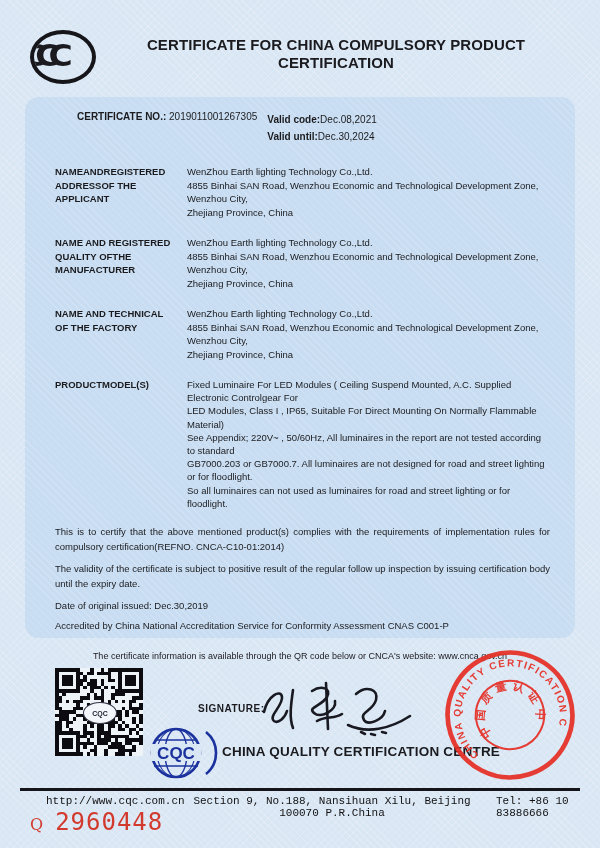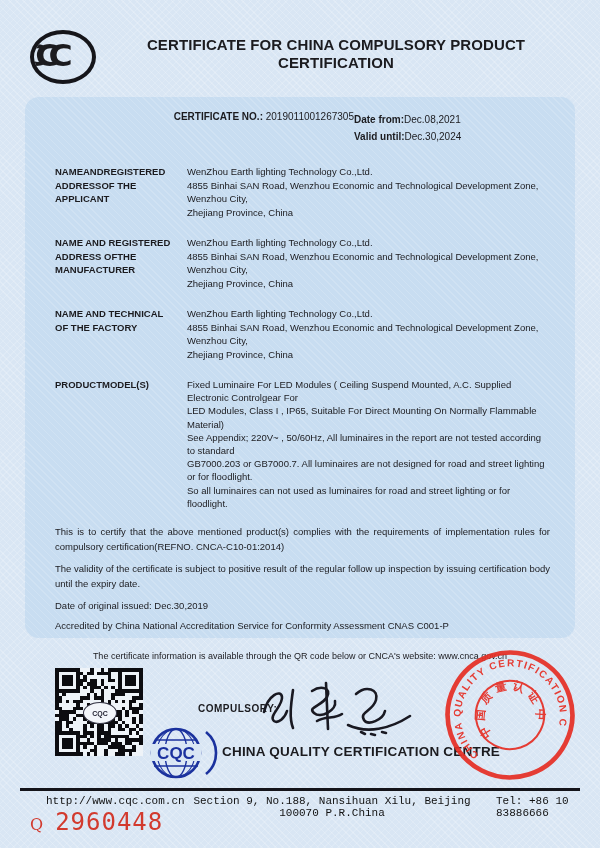--- a/index.html
+++ b/index.html
@@ -16,21 +16,21 @@
   .ccc-logo{left:30px;top:30px;width:58px;height:46px;border:4px solid #15151a;border-radius:50%;
     display:flex;align-items:center;justify-content:flex-start;overflow:hidden;}
   .ccc-logo span{font-family:"DejaVu Sans",sans-serif;font-weight:bold;font-size:33px;
     letter-spacing:-11px;margin-left:-12px;margin-top:-3px;transform:scaleY(.92);}
   .title{left:100px;top:36px;width:472px;text-align:center;font-weight:bold;font-size:15px;
     letter-spacing:.1px;line-height:18px;}
   
   .panel{left:25px;top:97px;width:550px;height:541px;background:#c8ddf1;border-radius:14px;
     box-sizing:border-box;padding:14px 25px 0 30px;
     background-image:repeating-linear-gradient(45deg, rgba(255,255,255,.15) 0 1px, transparent 1px 5px);}
-  .cert-head{display:flex;justify-content:flex-end;font-size:10px;margin-left:22px;margin-bottom:20px;}
+  .cert-head{display:flex;justify-content:flex-start;font-size:10px;margin-left:22px;margin-bottom:20px;gap:10px;}
   .cert-head .lbl{font-weight:bold;}
   .validity{width:196px;line-height:17px;}
   .validity .lbl{font-weight:bold;}
   .row{display:flex;font-size:9.5px;line-height:13.5px;margin-bottom:17px;}
   .row .lbl{width:132px;flex-shrink:0;font-weight:bold;white-space:pre-line;}
   .row .val{flex:1;white-space:pre-line;}
   .row.product{margin-bottom:14px;}
   .row.product .val{line-height:13.2px;}
   .para{font-size:9.5px;line-height:15px;text-align:justify;margin-bottom:7px;}
   .para.short{text-align:left;margin-bottom:5px;}
@@ -70,35 +70,35 @@
 </div>
 <div class="abs title">CERTIFICATE FOR CHINA COMPULSORY PRODUCT CERTIFICATION</div>
 
 <div class="abs panel">
   <div class="cert-head">
     <div>
       <span class="lbl">CERTIFICATE NO.:</span>
       <span>2019011001267305</span>
     </div>
     <div class="validity">
-      <div><span class="lbl">Date from:</span><span>Dec.08,2021</span></div>
+      <div><span class="lbl">Valid code:</span><span>Dec.08,2021</span></div>
       <div><span class="lbl">Valid until:</span><span>Dec.30,2024</span></div>
     </div>
   </div>
 
   <div class="row">
     <div class="lbl">NAMEANDREGISTERED
 ADDRESSOF THE APPLICANT</div>
     <div class="val">WenZhou Earth lighting Technology Co.,Ltd.
 4855 Binhai SAN Road, Wenzhou Economic and Technological Development Zone, Wenzhou City,
 Zhejiang Province, China</div>
   </div>
   <div class="row">
     <div class="lbl">NAME AND REGISTERED
-ADDRESS OFTHE
+QUALITY OFTHE
 MANUFACTURER</div>
     <div class="val">WenZhou Earth lighting Technology Co.,Ltd.
 4855 Binhai SAN Road, Wenzhou Economic and Technological Development Zone, Wenzhou City,
 Zhejiang Province, China</div>
   </div>
   <div class="row">
     <div class="lbl">NAME AND TECHNICAL
 OF THE FACTORY</div>
     <div class="val">WenZhou Earth lighting Technology Co.,Ltd.
 4855 Binhai SAN Road, Wenzhou Economic and Technological Development Zone, Wenzhou City,
@@ -744,21 +744,21 @@
     <div class=""></div>
     <div class="b"></div>
     <div class=""></div>
     <div class=""></div>
     <div class=""></div>
   </div>
 <div class="abs qr-center">
   <span>CQC</span>
 </div>
 
-<div class="abs sig-label">COMPULSORY:</div>
+<div class="abs sig-label">SIGNATURE:</div>
 <svg class="abs sig-svg" width="165" height="62" viewBox="0 0 165 62">
   <g fill="none" stroke="#191922" stroke-width="2.6" stroke-linecap="round">
     <path d="M9,36 C13,19 26,13 27,21 C28,30 13,40 19,45 C23,48 30,42 32,35"></path>
     <path d="M38,14 C36,28 34,42 38,52"></path>
     <path d="M57,15 C66,9 77,12 72,21 C67,30 52,31 59,37 C66,43 82,34 80,25"></path>
     <path d="M62,45 C70,40 80,43 87,38"></path>
     <path d="M71,7 L73,53"></path>
     <path d="M101,18 C111,9 124,13 121,24 C118,35 104,36 109,44 C113,50 128,44 130,35"></path>
     <path d="M93,49 C112,58 135,53 155,40"></path>
     <path d="M106,56 l4,2 M116,58 l4,1 M127,56 l4,1"></path>

